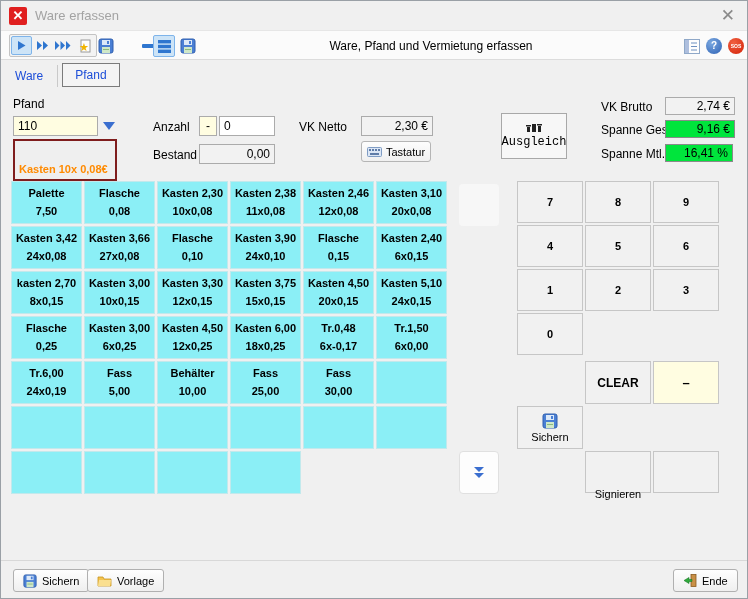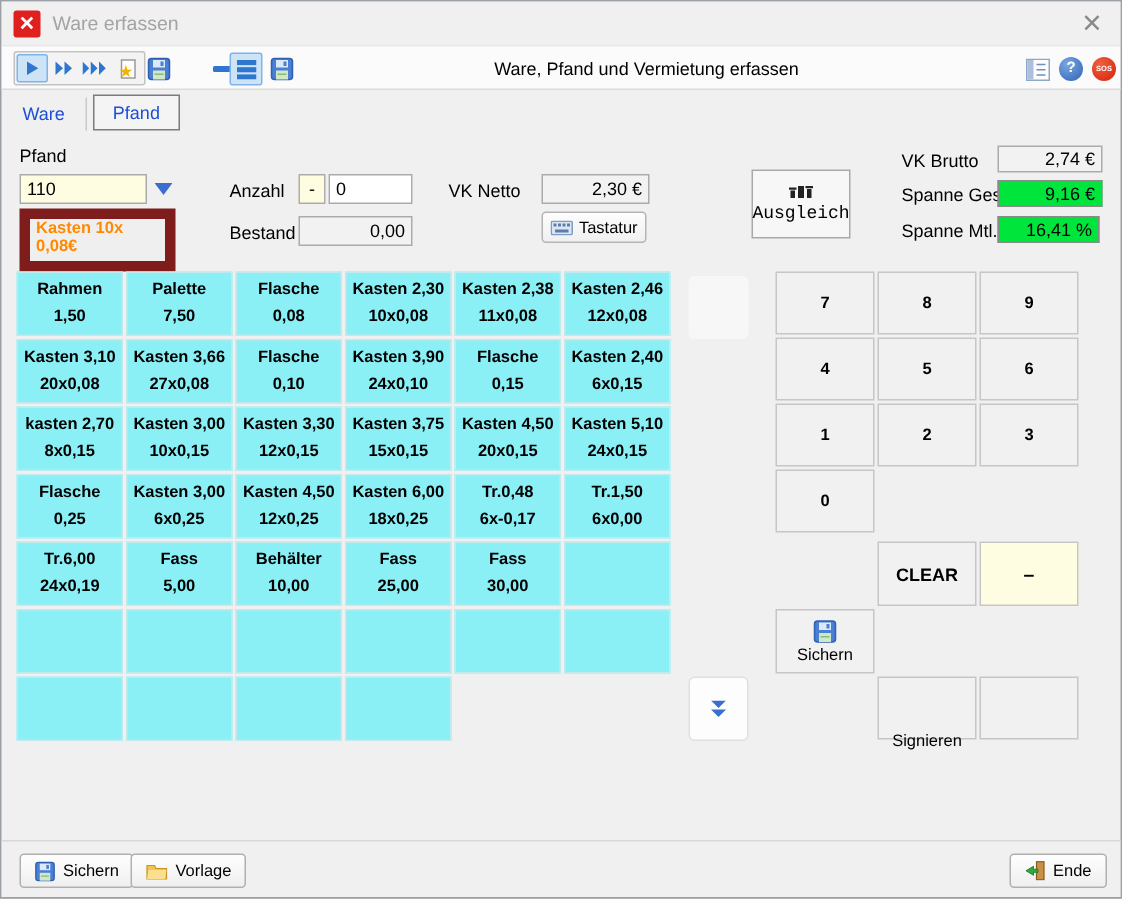--- a/index.html
+++ b/index.html
@@ -36,21 +36,21 @@
   .tab.active { border: 1px solid #7b7b7b; background: #f4f4f4; padding: 4px 12px; margin-left: 4px; }
   
   .lbl { position: absolute; font-size: 12px; color: #000; }
   .field { position: absolute; border: 1px solid #ababab; background: #fff; font-size: 12px; padding: 2px 4px; }
   .field.ro { background: #f2f2f2; text-align: right; }
   .field.yellow { background: #fffde1; }
   .field.green { background: #00e53c; text-align: right; font-size: 12px; border: 1px solid #8a8a8a; }
   .combo-arrow { position: absolute; left: 98px; top: 117px; width: 20px; height: 16px;
     display: flex; align-items: center; justify-content: center; cursor: pointer; }
   .info-box { position: absolute; left: 12px; top: 138px; width: 104px; height: 42px;
-    border: 7px solid #7f1d1d; background: #efefef; display: flex; align-items: flex-end; padding: 4px 4px; }
+    border: 2px solid #7f1d1d; background: #efefef; display: flex; align-items: flex-end; padding: 4px 4px; }
   .info-box span { color: #ff8a00; font-weight: bold; font-size: 11px; }
   .mini-btn { position: absolute; left: 198px; top: 115px; width: 18px; height: 20px;
     border: 1px solid #ababab; background: #fffde1; font-size: 12px; text-align: center; line-height: 18px; }
   .tastatur-btn { position: absolute; left: 360px; top: 140px; width: 70px; height: 21px;
     border: 1px solid #b5b5b5; border-radius: 3px; background: linear-gradient(#fdfdfd,#f0f0f0);
     font-size: 11px; display: flex; align-items: center; justify-content: center; gap: 4px; cursor: pointer; }
   .ausgleich-btn { position: absolute; left: 500px; top: 112px; width: 66px; height: 46px;
     border: 1px solid #a8a8a8; background: #f7f7f7; font-size: 12px;
     display: flex; flex-direction: column; align-items: center; justify-content: center; gap: 3px; cursor: pointer; font-family: Liberation Mono, monospace; }
   
@@ -213,24 +213,20 @@
 
   <div class="lbl" style="left:600px;top:99px;">VK Brutto</div>
   <div class="field ro" style="left:664px;top:96px;width:70px;height:18px;padding:1px 4px;">2,74 €</div>
   <div class="lbl" style="left:600px;top:122px;">Spanne Ges.</div>
   <div class="field green" style="left:664px;top:119px;width:70px;height:18px;padding:1px 4px;">9,16 €</div>
   <div class="lbl" style="left:600px;top:146px;">Spanne Mtl.</div>
   <div class="field green" style="left:664px;top:143px;width:68px;height:18px;padding:1px 4px;">16,41 %</div>
 
   <div class="pfand-grid" id="pfand-grid">
       <div class="pfand-cell">
-        <span>Rahmen</span>
-        <span>1,50</span>
-      </div>
-      <div class="pfand-cell">
         <span>Palette</span>
         <span>7,50</span>
       </div>
       <div class="pfand-cell">
         <span>Flasche</span>
         <span>0,08</span>
       </div>
       <div class="pfand-cell">
         <span>Kasten 2,30</span>
         <span>10x0,08</span>
@@ -239,20 +235,24 @@
         <span>Kasten 2,38</span>
         <span>11x0,08</span>
       </div>
       <div class="pfand-cell">
         <span>Kasten 2,46</span>
         <span>12x0,08</span>
       </div>
       <div class="pfand-cell">
         <span>Kasten 3,10</span>
         <span>20x0,08</span>
+      </div>
+      <div class="pfand-cell">
+        <span>Kasten 3,42</span>
+        <span>24x0,08</span>
       </div>
       <div class="pfand-cell">
         <span>Kasten 3,66</span>
         <span>27x0,08</span>
       </div>
       <div class="pfand-cell">
         <span>Flasche</span>
         <span>0,10</span>
       </div>
       <div class="pfand-cell">

